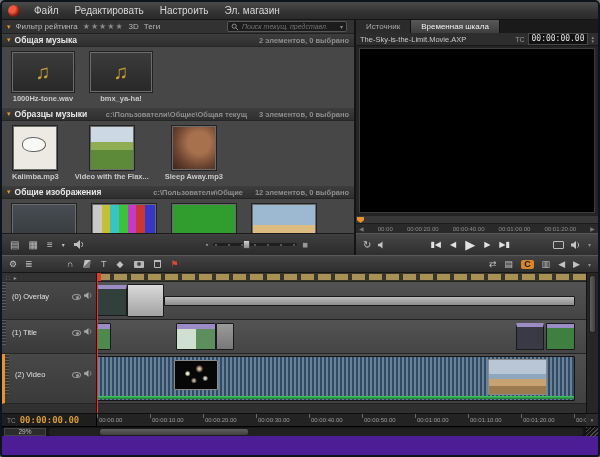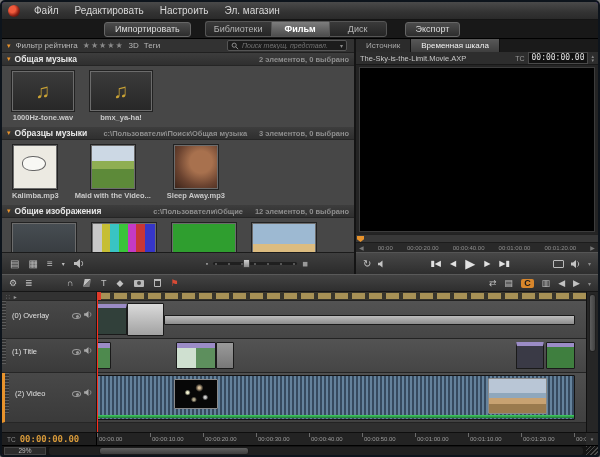--- a/index.html
+++ b/index.html
@@ -206,29 +206,20 @@
   <div class="titlebar">
     <div class="app-icon"></div>
     <div class="menu">
         <div class="menu-item">Файл</div>
         <div class="menu-item">Редактировать</div>
         <div class="menu-item">Настроить</div>
         <div class="menu-item">Эл. магазин</div>
       </div>
   </div>
 
-  <div class="navrow">
-    <button class="nav-btn">Импортировать</button>
-    <div class="main-tabs">
-        <div class="tab">Библиотеки</div>
-        <div class="tab active">Фильм</div>
-        <div class="tab">Диск</div>
-      </div>
-    <button class="nav-btn export-btn">Экспорт</button>
-  </div>
 
   <div class="main">
 
     <div class="library">
 
       <div class="lib-filterrow">
         <span class="tri-orange">▾</span>
         <span>Фильтр рейтинга</span>
         <span class="stars">★★★★★</span>
         <span>3D</span>
@@ -262,32 +253,32 @@
               <div class="thumb music">
                 <span class="note-glyph">♫</span>
               </div>
               <div class="tile-label">bmx_ya-ha!</div>
             </div>
           </div>
           <div class="sec-header">
             <span class="tri-orange">▾</span>
             <span class="sec-title">Образцы музыки</span>
             <span class="sec-meta">
-              <span>c:\Пользователи\Поиск\Общая музыка</span>
+              <span>c:\Пользователи\Общие\Общая текущ</span>
               <span>3 элементов, 0 выбрано</span>
             </span>
           </div>
           <div class="sec-items">
             <div class="tile">
               <div class="thumb album-white"></div>
               <div class="tile-label">Kalimba.mp3</div>
             </div>
             <div class="tile">
               <div class="thumb album-green"></div>
-              <div class="tile-label">Maid with the Video...</div>
+              <div class="tile-label">Video with the Flax...</div>
             </div>
             <div class="tile">
               <div class="thumb album-brown"></div>
               <div class="tile-label">Sleep Away.mp3</div>
             </div>
           </div>
           <div class="sec-header">
             <span class="tri-orange">▾</span>
             <span class="sec-title">Общие изображения</span>
             <span class="sec-meta">

